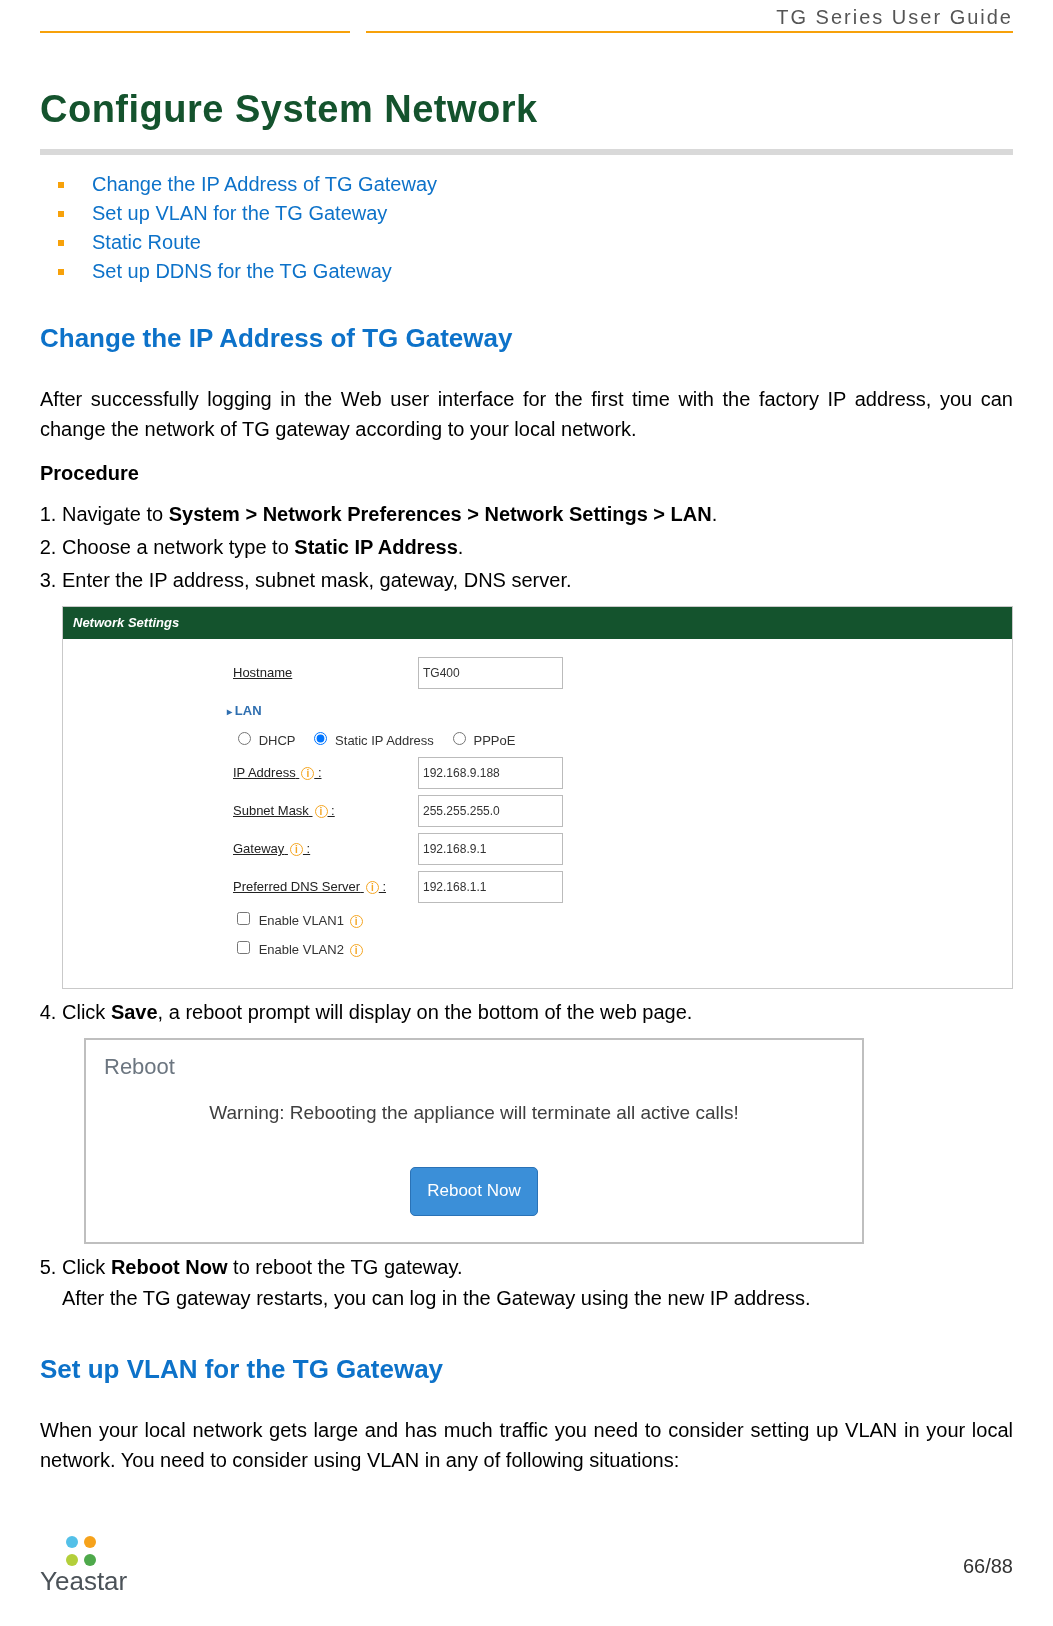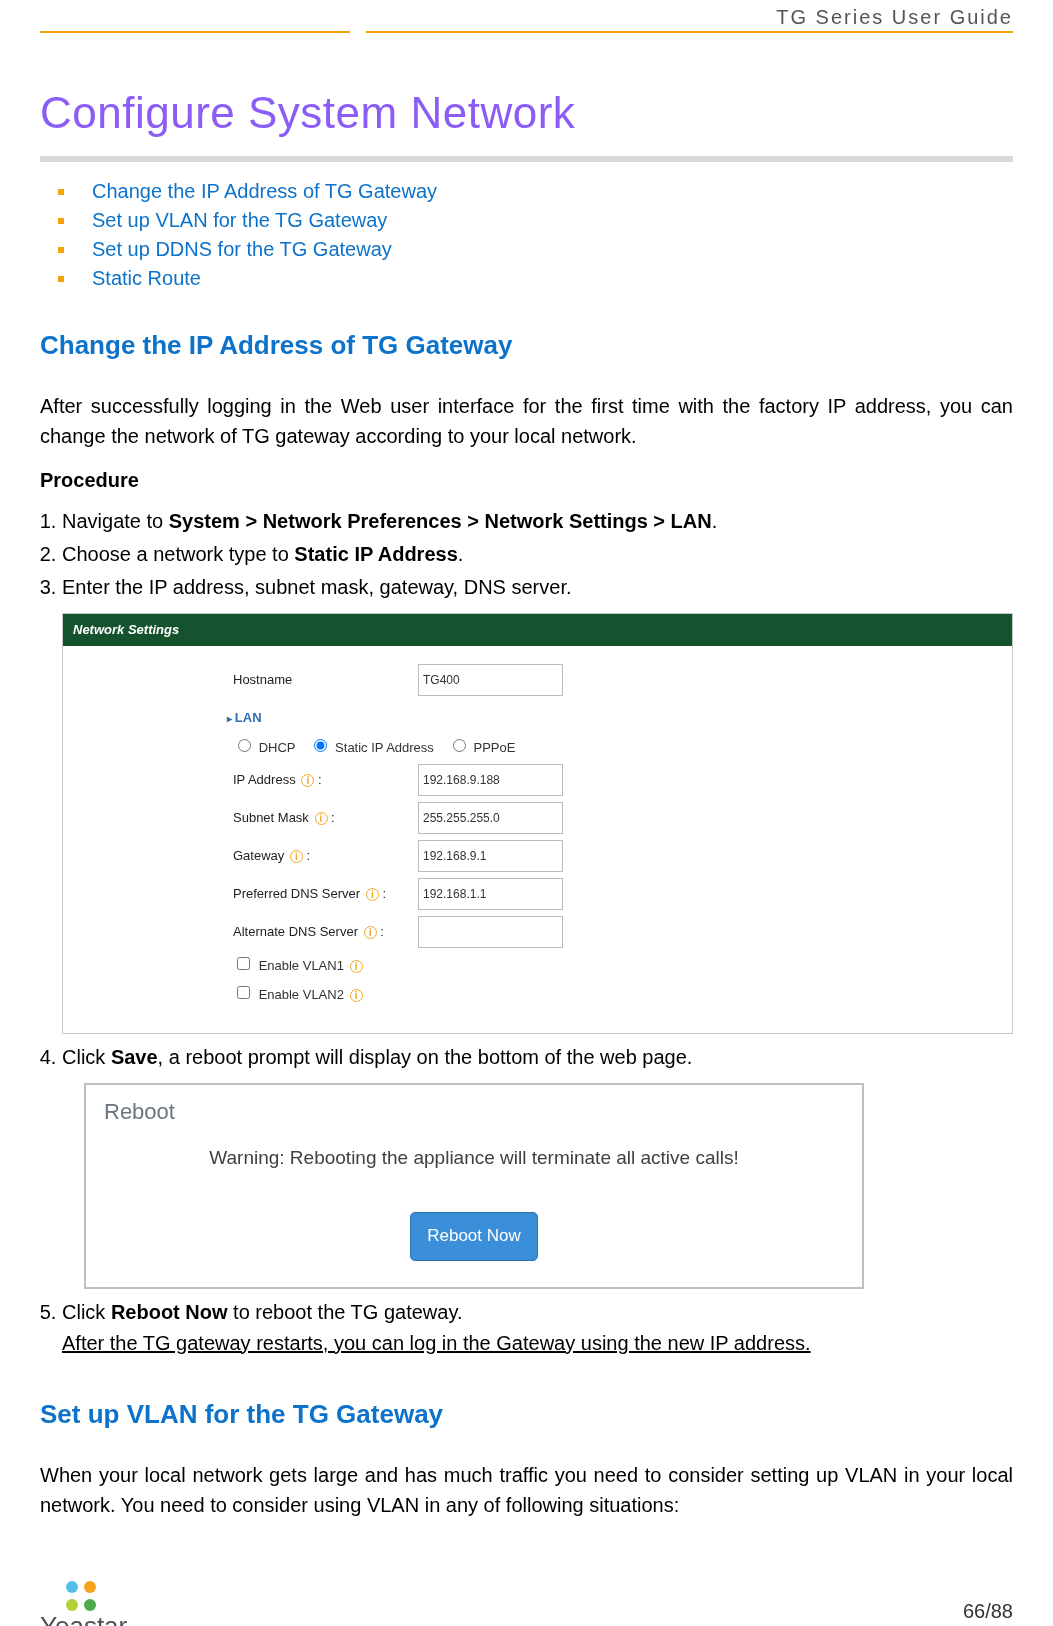--- a/index.html
+++ b/index.html
@@ -28,23 +28,23 @@
     flex: 1;
     border-bottom: 2px solid #f7a10a;
     text-align: right;
     font-size: 20px;
     color: #555;
     padding-bottom: 2px;
     letter-spacing: 2px;
   }
   .header-gap { width: 16px; }
   h1.title {
-    color: #8b5cf6;
-    font-size: 44px;
-    font-weight: normal;
+    color: #14532d;
+    font-size: 38px;
+    font-weight: bold;
     margin: 55px 0 18px 0;
     letter-spacing: 0.5px;
   }
   .title-underline {
     height: 6px;
     background: #d9d9d9;
     margin-bottom: 18px;
   }
   ul.toc {
     list-style: none;
@@ -86,21 +86,21 @@
   }
   ol.steps {
     padding-left: 22px;
     margin: 0;
   }
   ol.steps > li {
     font-size: 20px;
     line-height: 1.55;
     margin-bottom: 2px;
   }
-  .indent-after { margin-left: 0; text-decoration: underline; }
+  .indent-after { margin-left: 0; }
   .bold { font-weight: bold; }
 
   
   .shot1 {
     border: 1px solid #c9c9c9;
     margin: 10px 0 8px 0;
     font-size: 13px;
     color: #333;
   }
   .shot1-header {
@@ -116,20 +116,21 @@
   }
   .shot1-row {
     display: flex;
     align-items: center;
     margin: 6px 0;
   }
   .shot1-label {
     width: 185px;
     font-size: 13px;
     color: #222;
+    text-decoration: underline;
   }
   .shot1-input {
     width: 145px;
     height: 32px;
     border: 1px solid #bbb;
     font-size: 12px;
     padding: 1px 4px;
     color: #333;
   }
   .shot1-lan {
@@ -238,25 +239,25 @@
     <li>
       <span class="bullet"></span>
       <a href="#">Change the IP Address of TG Gateway</a>
     </li>
     <li>
       <span class="bullet"></span>
       <a href="#">Set up VLAN for the TG Gateway</a>
     </li>
     <li>
       <span class="bullet"></span>
+      <a href="#">Static Route</a>
+    </li>
+    <li>
+      <span class="bullet"></span>
       <a href="#">Set up DDNS for the TG Gateway</a>
-    </li>
-    <li>
-      <span class="bullet"></span>
-      <a href="#">Static Route</a>
     </li>
   </ul>
 
   <h2 class="section">Change the IP Address of TG Gateway</h2>
 
   <p class="body">After successfully logging in the Web user interface for the first time with the factory IP address, you can change the network of TG gateway according to your local network.</p>
 
   <p class="proc-label">Procedure</p>
 
   <ol class="steps">
@@ -291,24 +292,20 @@
             <div class="shot1-label"><span>Subnet Mask</span> <span class="info-icon">i</span> :</div>
             <input class="shot1-input" value="255.255.255.0" style="">
           </div>
           <div class="shot1-row">
             <div class="shot1-label"><span>Gateway</span> <span class="info-icon">i</span> :</div>
             <input class="shot1-input" value="192.168.9.1" style="">
           </div>
           <div class="shot1-row">
             <div class="shot1-label"><span>Preferred DNS Server</span> <span class="info-icon">i</span> :</div>
             <input class="shot1-input" value="192.168.1.1" style="">
-          </div>
-          <div class="shot1-row">
-            <div class="shot1-label"><span>Alternate DNS Server</span> <span class="info-icon">i</span> :</div>
-            <input class="shot1-input" value="" style="">
           </div>
           <div class="shot1-row">
             <label><input type="checkbox" class="cb" style=""> <span>Enable VLAN1</span> <span class="info-icon">i</span></label>
           </div>
           <div class="shot1-row">
             <label><input type="checkbox" class="cb" style=""> <span>Enable VLAN2</span> <span class="info-icon">i</span></label>
           </div>
         </div>
       </div>
     </li>

